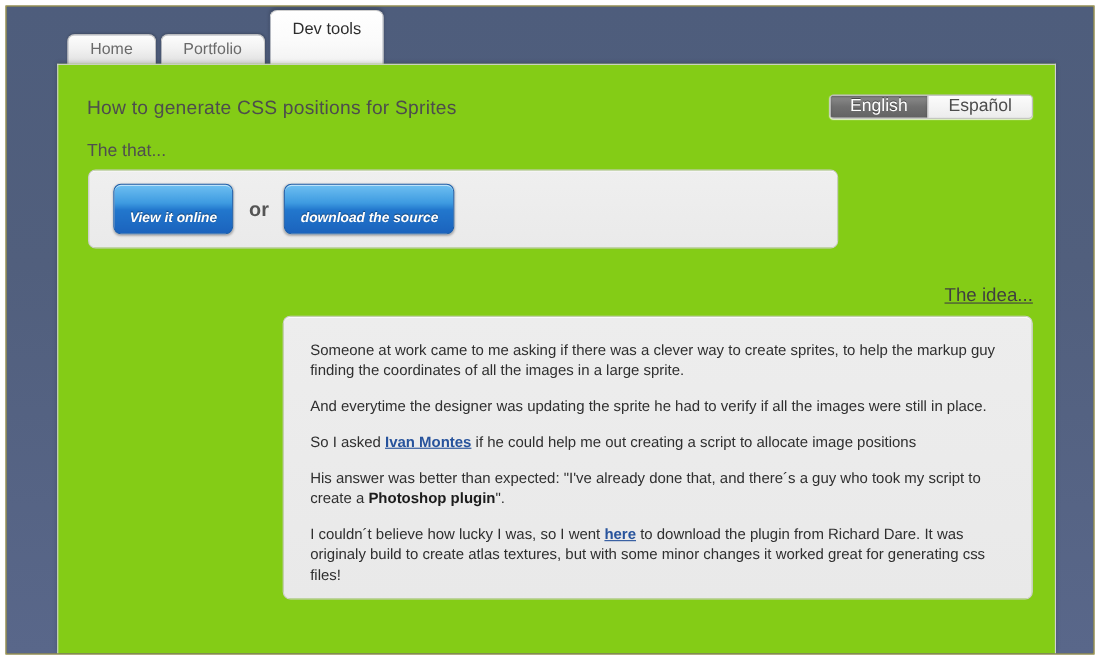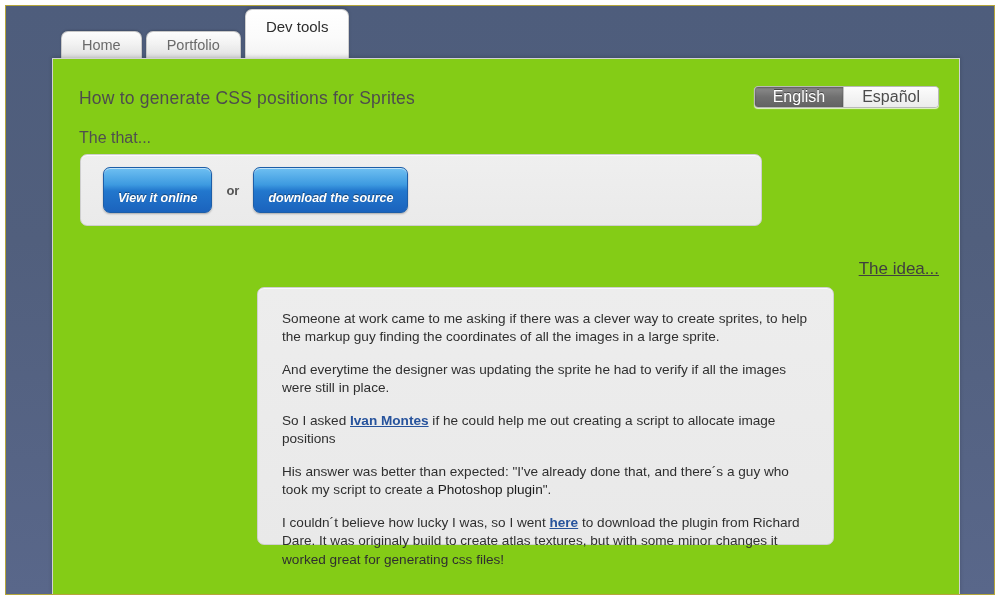--- a/index.html
+++ b/index.html
@@ -168,51 +168,51 @@
     border-radius: 7px;
     cursor: pointer;
     background: linear-gradient(180deg, #6fc0f2 0%, #3d9ae0 38%, #2277cd 52%, #1b63bd 100%);
     box-shadow: inset 0 1px 0 rgba(255,255,255,0.55),
                 0 1px 2px rgba(0,0,0,0.28);
     white-space: nowrap;
     font-style: italic;
   }
   .or-text {
     margin: 0 14px;
-    font-size: 13px;
+    font-size: 18px;
     font-weight: bold;
     color: #555555;
   }
 
   
   .idea-panel {
     position: absolute;
     left: 204px;
     top: 228px;
-    width: 577px;
+    width: 682px;
     height: 258px;
     border: 1px solid #cfcfcf;
     border-radius: 7px;
     background: linear-gradient(180deg, #ededed 0%, #e9e9e9 100%);
     box-shadow: inset 0 1px 0 rgba(255,255,255,0.7);
     padding: 22px 24px;
   }
   .idea-panel p {
     margin: 0 0 14px 0;
     font-size: 13.6px;
     line-height: 1.36;
     color: #2f2f2f;
   }
   .idea-panel p:last-child { margin-bottom: 0; }
   .idea-panel a {
     color: #27539c;
     font-weight: bold;
     text-decoration: underline;
   }
-  .idea-panel b { font-weight: normal; color: #1c1c1c; }
+  .idea-panel b { font-weight: bold; color: #1c1c1c; }
 </style>
 </head>
 <body>
 
 <div class="page-frame">
   <div class="page-frame-inner">
     <div class="desk"></div>
 
     <div class="tabbar">
       <div class="tab">Home</div>

